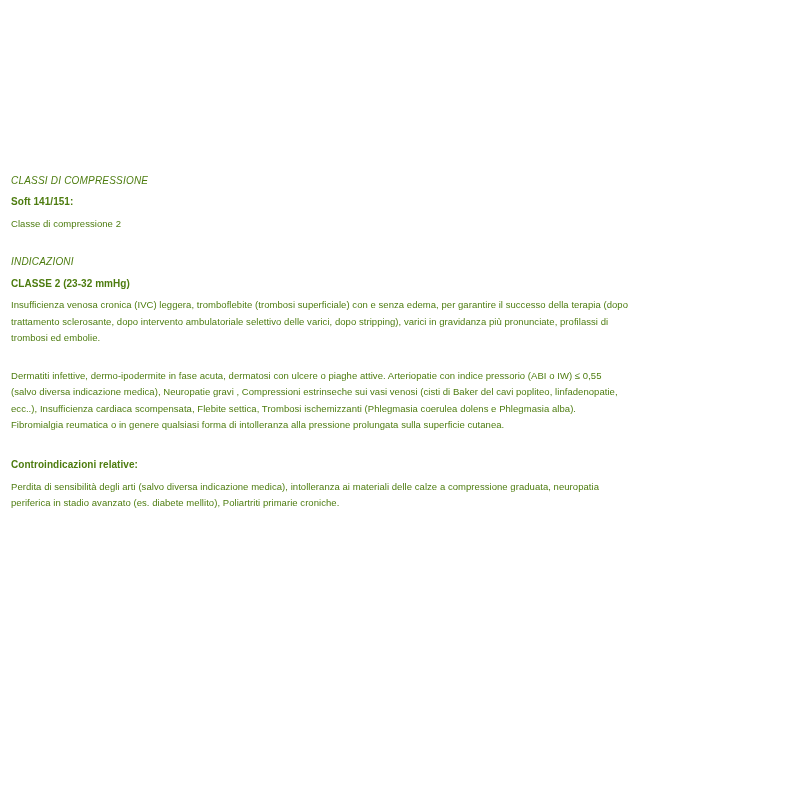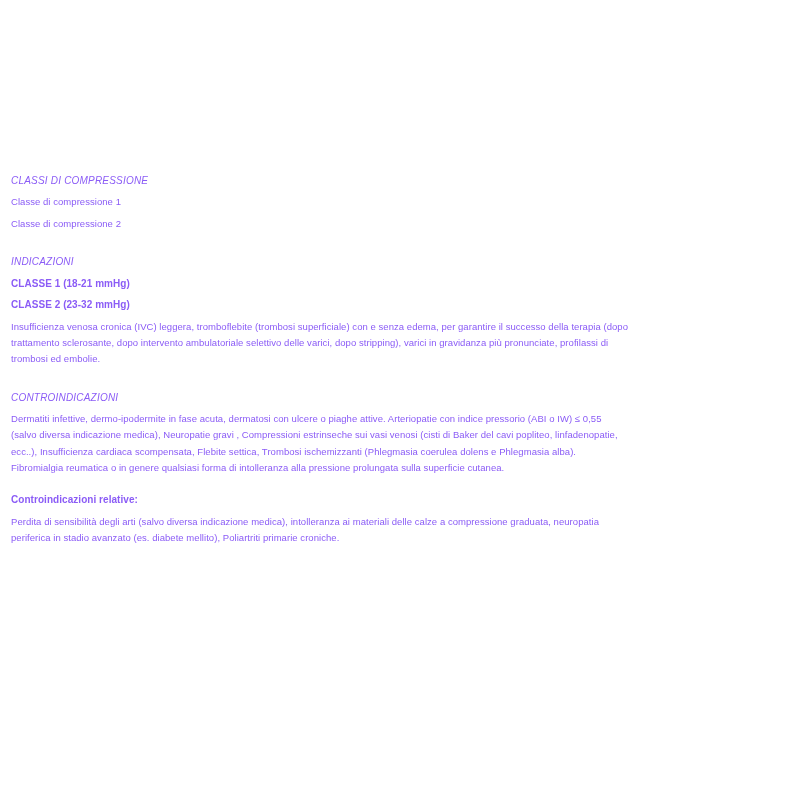--- a/index.html
+++ b/index.html
@@ -8,58 +8,56 @@
     width: 800px;
     height: 800px;
     background: #ffffff;
     overflow: hidden;
   }
   .page {
     width: 640px;
     height: 800px;
     padding: 173px 11px 12px 11px;
     font-family: "Liberation Sans", sans-serif;
-    color: #8b5cf6;
+    color: #4d7c0f;
   }
   p {
     margin: 0 0 5.2px 0;
     font-size: 9.5px;
     line-height: 16.3px;
     letter-spacing: 0.05px;
   }
   .sec-heading {
     font-style: italic;
     font-size: 10px;
     letter-spacing: 0.2px;
   }
   .label {
     font-weight: 700;
     font-size: 10px;
   }
   section + section { margin-top: 22px; }
-  .gap-top { margin-top: 16px; }
+  .gap-top { margin-top: 24px; }
 </style>
 </head>
 <body>
 
 <div class="page">
 
   <section>
     <p class="sec-heading">CLASSI DI COMPRESSIONE</p>
-    <p class="body">Classe di compressione 1</p>
+    <p class="label">Soft 141/151:</p>
     <p class="body">Classe di compressione 2</p>
   </section>
 
   <section>
     <p class="sec-heading">INDICAZIONI</p>
-    <p class="label">CLASSE 1 (18-21 mmHg)</p>
     <p class="label">CLASSE 2 (23-32 mmHg)</p>
     <p class="body">Insufficienza venosa cronica (IVC) leggera, tromboflebite (trombosi superficiale) con e senza edema, per garantire il successo della terapia (dopo trattamento sclerosante, dopo intervento ambulatoriale selettivo delle varici, dopo stripping), varici in gravidanza più pronunciate, profilassi di trombosi ed embolie.</p>
   </section>
 
   <section>
-    <p class="sec-heading">CONTROINDICAZIONI</p>
     <p class="body">Dermatiti infettive, dermo-ipodermite in fase acuta, dermatosi con ulcere o piaghe attive. Arteriopatie con indice pressorio (ABI o IW) ≤ 0,55 (salvo diversa indicazione medica), Neuropatie gravi , Compressioni estrinseche sui vasi venosi (cisti di Baker del cavi popliteo, linfadenopatie, ecc..), Insufficienza cardiaca scompensata, Flebite settica, Trombosi ischemizzanti (Phlegmasia coerulea dolens e Phlegmasia alba). Fibromialgia reumatica o in genere qualsiasi forma di intolleranza alla pressione prolungata sulla superficie cutanea.</p>
     <p class="label gap-top">Controindicazioni relative:</p>
     <p class="body">Perdita di sensibilità degli arti (salvo diversa indicazione medica), intolleranza ai materiali delle calze a compressione graduata, neuropatia periferica in stadio avanzato (es. diabete mellito), Poliartriti primarie croniche.</p>
   </section>
 
 </div>
 
 </body></html>

